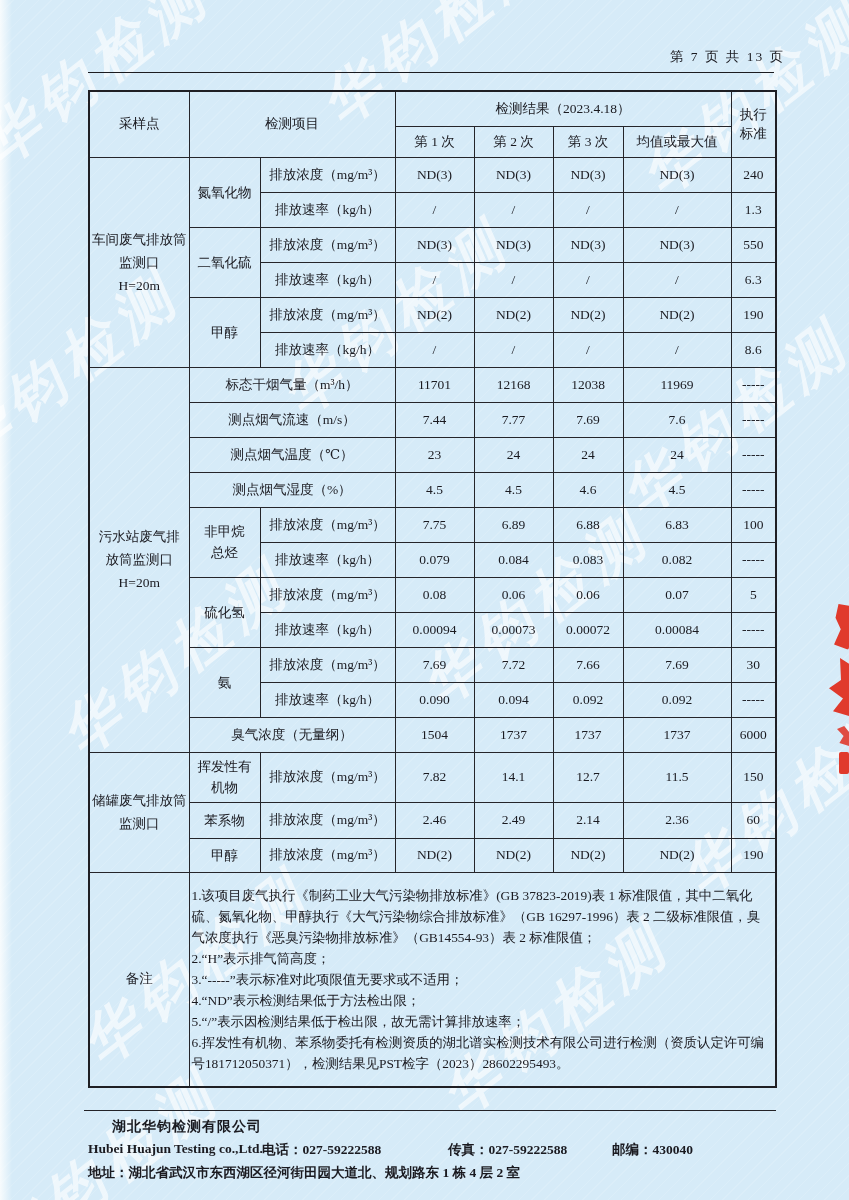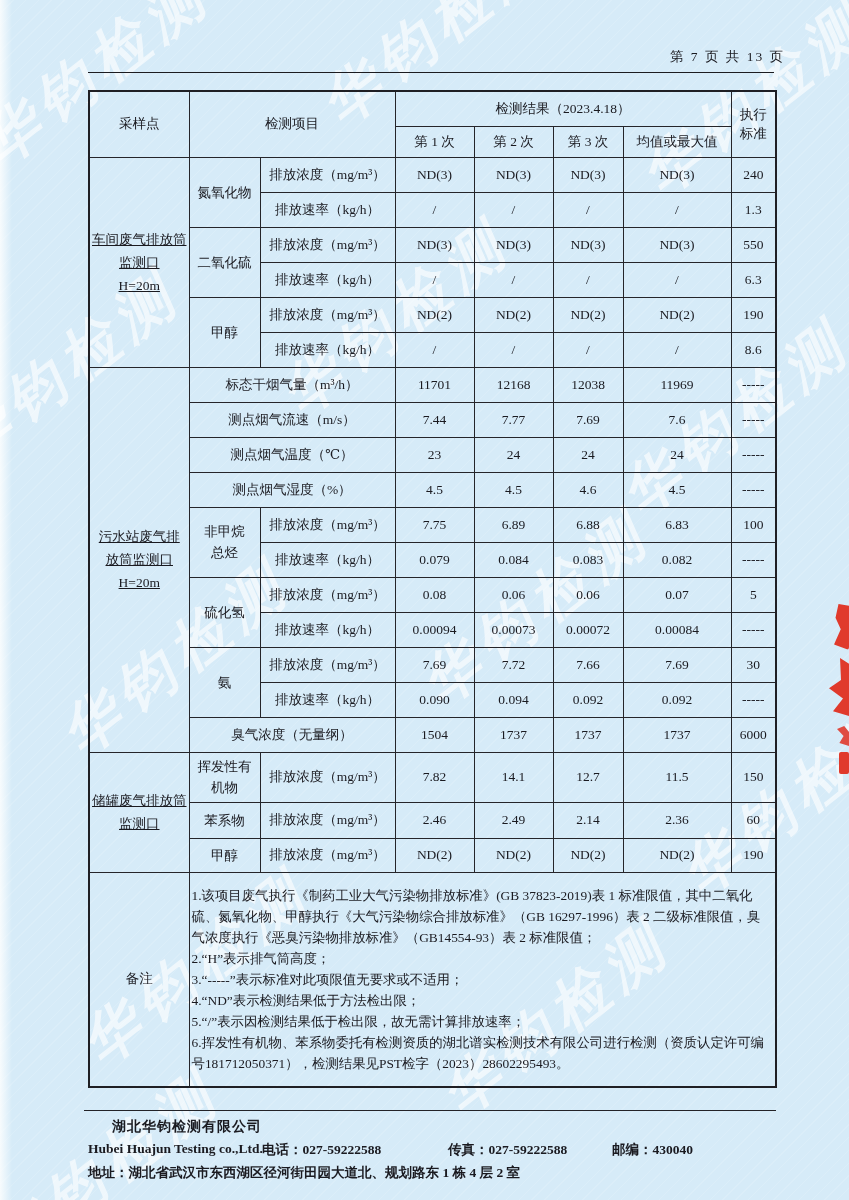--- a/index.html
+++ b/index.html
@@ -33,21 +33,21 @@
     position:absolute;left:88px;top:90px;border-collapse:collapse;table-layout:fixed;
     border:2px solid #1f1f24;
   }
   table.results td{
     border:1.4px solid #25252a;text-align:center;vertical-align:middle;
     padding:1px 2px;font-size:13.5px;line-height:1.45;
   }
   tr.rh1{height:35px;} tr.rh2{height:31px;}
   tr.r35{height:35px;} tr.r50{height:50px;} tr.r36{height:36px;} tr.r34{height:34px;}
   td.c-head{font-size:14px;}
-  td.c-sample div{white-space:nowrap;line-height:23px;text-decoration:underline;}
+  td.c-sample div{white-space:nowrap;line-height:23px;}
   td.c-name div{line-height:21px;}
   td.c-param{font-size:13.5px;margin-left:20px;}
   td.c-std{font-size:13.5px;margin-top:12px;}
   td.remarks-label{font-size:14px;}
   td.remarks-body{
     text-align:left;vertical-align:middle;padding:8px 10px 8px 12px;
   }
   td.remarks-body div{font-size:13.4px;line-height:21px;text-align:left;}
   
   .foot-rule{position:absolute;left:84px;top:1110px;width:692px;border-top:1.6px solid #232328;}

